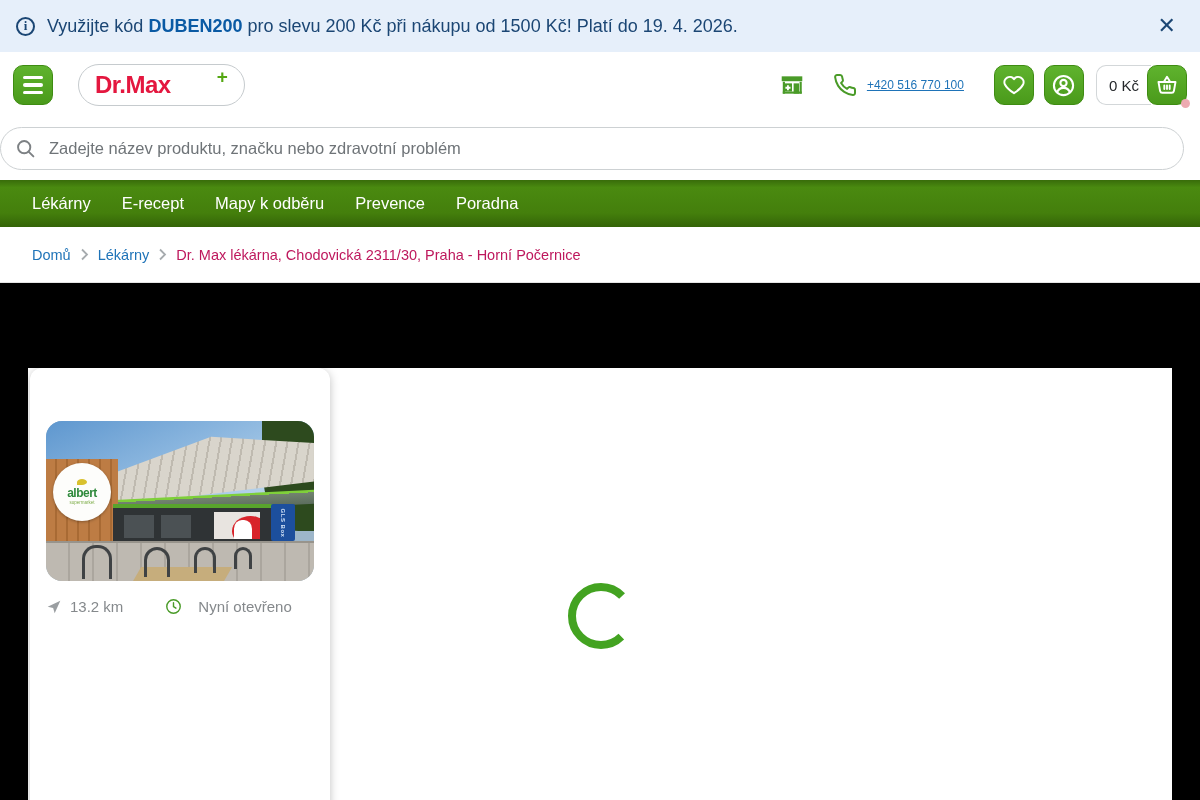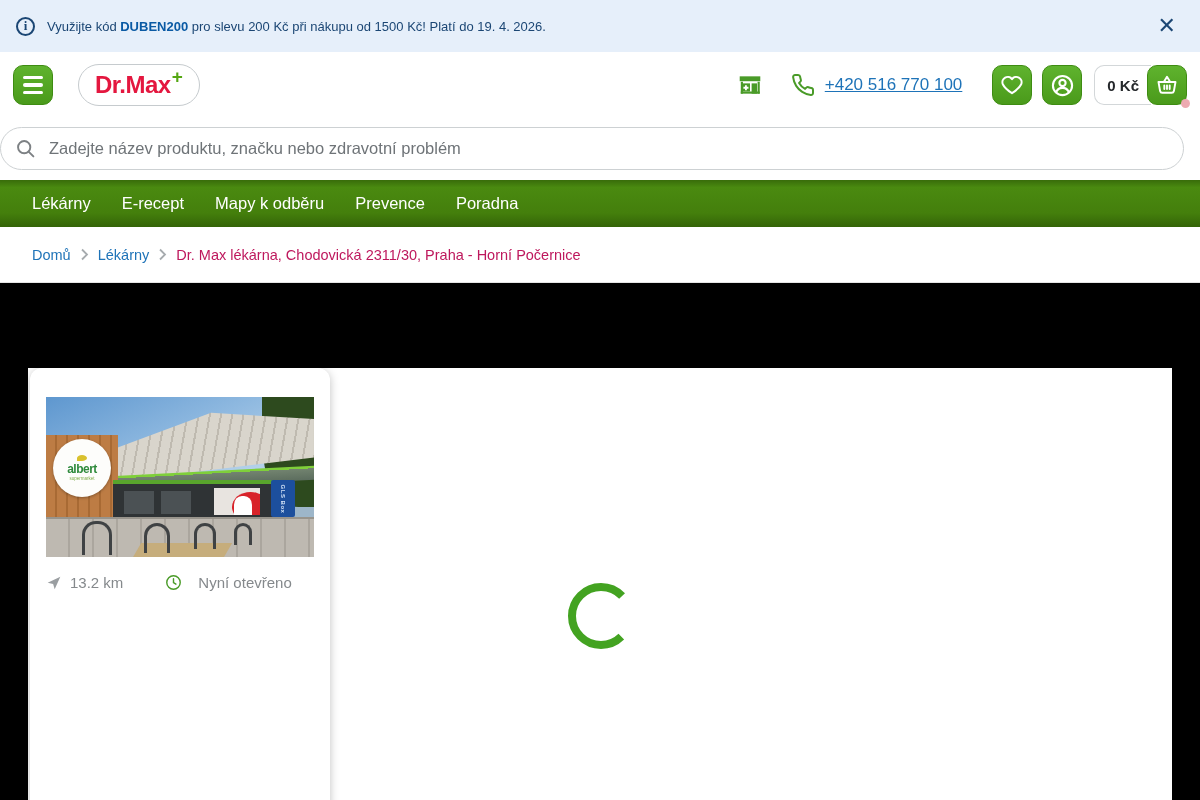--- a/index.html
+++ b/index.html
@@ -5,44 +5,44 @@
   * { margin:0; padding:0; box-sizing:border-box; }
   html,body { width:1200px; height:800px; }
   body { font-family:"Liberation Sans", sans-serif; background:#fff; }
   .page { position:relative; width:1200px; height:800px; overflow:hidden; background:#fff; }
 
   
   .promo { height:52px; background:#e6effa; display:flex; align-items:center; padding:0 18px 0 16px; }
   .promo-info { width:19px; height:19px; border:2px solid #1b4674; border-radius:50%;
     color:#1b4674; font-family:"Liberation Serif", serif; font-weight:bold; font-size:13px;
     display:flex; align-items:center; justify-content:center; flex:0 0 auto; }
-  .promo-text { flex:1; margin-left:12px; font-size:13px; color:#1b4674; }
+  .promo-text { flex:1; margin-left:12px; font-size:18px; color:#1b4674; }
   .promo-text b { color:#0a5aa4; font-weight:bold; }
   .promo-close { background:none; border:none; color:#1b4674; font-size:22px; line-height:1;
     cursor:pointer; padding:4px 6px; }
 
   
   .header { height:66px; background:#fff; display:flex; align-items:center; padding:0 13px; }
   .btn-green { background:linear-gradient(180deg,#5fb32e 0%,#4a9a1b 100%); border:1px solid #3e8c12;
     border-radius:10px; width:40px; height:40px; display:flex; align-items:center; justify-content:center;
     cursor:pointer; flex:0 0 auto; }
   .hamburger { display:flex; flex-direction:column; gap:4px; }
   .hamburger span { display:block; width:20px; height:3.5px; background:#fff; border-radius:2px; }
   .logo { margin-left:25px; height:42px; padding:0 16px; border:1.5px solid #c6cbce; border-radius:22px;
-    display:flex; align-items:center; background:#fff; cursor:pointer; }
+    display:flex; align-items:center; background:#fff; cursor:pointer;gap:45px; }
   .logo .brand { color:#e4173f; font-weight:800; font-size:24px; letter-spacing:-0.5px; }
   .logo .plus { color:#55a713; font-weight:800; font-size:19px; margin-left:1px; transform:translateY(-8px); }
   .header-spacer { flex:1; }
   .icon-btn-plain { background:none; border:none; cursor:pointer; display:flex; align-items:center; }
   .phone-group { display:flex; align-items:center; margin-left:28px; }
-  .phone-link { margin-left:10px; font-size:17px; color:#1e73b8; text-decoration:underline; cursor:pointer; }
+  .phone-link { margin-left:10px; font-size:12px; color:#1e73b8; text-decoration:underline; cursor:pointer; }
   .round-icons { display:flex; align-items:center; gap:10px; margin-left:30px; }
   .cart { display:flex; align-items:stretch; margin-left:12px; position:relative; height:40px; }
   .cart-total { background:#fff; border:1.5px solid #d3d7d9; border-right:none; border-radius:10px 0 0 10px;
-    display:flex; align-items:center; padding:0 12px; font-size:15px; font-weight:bold; color:#25282b; min-width:55px; justify-content:center; }
+    display:flex; align-items:center; padding:0 12px; font-size:15px; font-weight:normal; color:#25282b; min-width:55px; justify-content:center; }
   .cart-btn { width:40px; border-radius:10px; margin-left:-4px; }
   .cart-dot { position:absolute; right:-3px; bottom:-3px; width:9px; height:9px; border-radius:50%;
     background:#edaab1; }
 
   
   .search-row { padding:9px 16px 0 0; background:#fff; height:62px; }
   .search-wrap { position:relative; }
   .search-wrap svg { position:absolute; left:15px; top:11px; }
   .search-input { width:100%; height:43px; border:1.5px solid #cdd1d3; border-radius:22px;
     padding:0 18px 0 48px; font-size:16.5px; color:#3a3e42; outline:none; font-family:"Liberation Sans",sans-serif; }
@@ -65,21 +65,21 @@
   .map-panel { position:absolute; left:28px; right:28px; top:85px; bottom:0; background:#fff; }
   .spinner { position:absolute; left:537px; top:212px; width:72px; height:72px; animation:spin 1.1s linear infinite; }
   @keyframes spin { from{transform:rotate(0)} to{transform:rotate(360deg)} }
 
   
   .card { position:absolute; left:30px; top:85px; width:300px; height:480px; background:#fff;
     border-radius:12px; box-shadow:0 2px 10px rgba(0,0,0,.25); padding:18px 16px; z-index:2; }
   .back-btn { width:100%; height:40px; background:#fff; border:1px solid #dfe2e4; border-radius:8px;
     display:flex; align-items:center; justify-content:center; gap:9px; cursor:pointer;
     color:#164a7c; font-weight:bold; font-size:15.5px; font-family:"Liberation Sans",sans-serif; }
-  .photo { position:relative; width:268px; height:160px; margin-top:11px; border-radius:0; overflow:hidden;
+  .photo { position:relative; width:268px; height:160px; margin-top:35px; border-radius:16px; overflow:hidden;
     background:#9db6c9; cursor:default; }
   .ph-sky { position:absolute; left:0; top:0; right:0; height:60%;
     background:linear-gradient(155deg,#5e97cf 0%,#8fb9e0 45%,#cfe2f1 100%); }
   .ph-tree { position:absolute; right:-14px; top:-8px; width:66px; height:118px; background:#2d4a1e; border-radius:0 0 0 55%; }
   .ph-roof { position:absolute; left:20%; top:8%; width:80%; height:48%;
     background:repeating-linear-gradient(100deg,#d9d5cc 0 9px,#bfbab0 9px 11px);
     clip-path:polygon(0 58%, 52% 4%, 100% 12%, 100% 62%, 0 96%); }
   .ph-fascia { position:absolute; left:24%; top:46%; width:76%; height:9%;
     background:linear-gradient(180deg,#7fcf3a 0%,#7fcf3a 18%,#72836f 18%,#5c6d5e 100%);
     transform:skewY(-3deg); }

